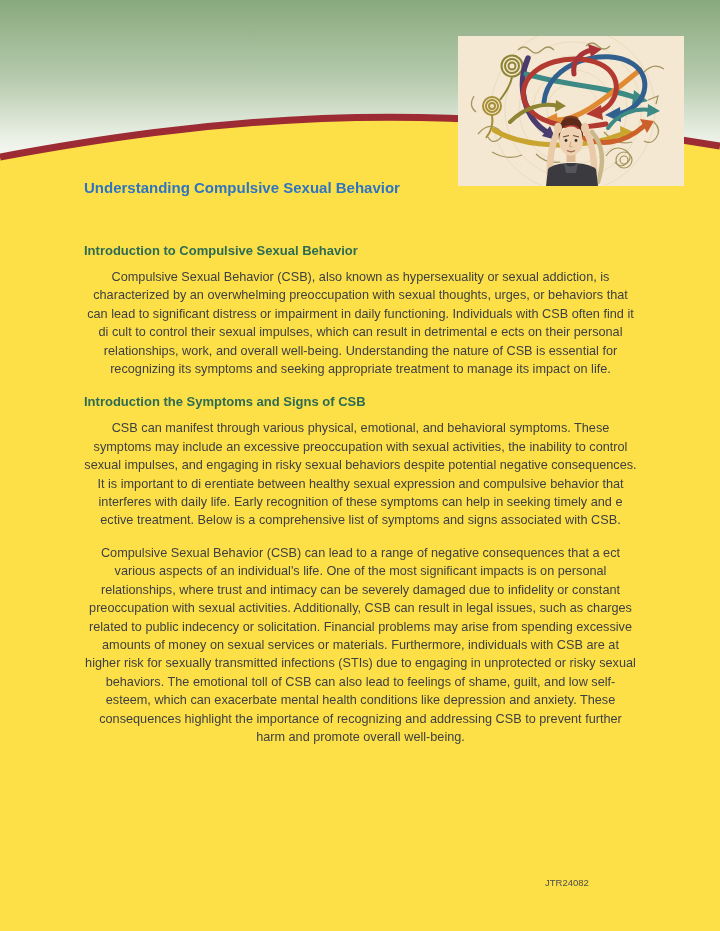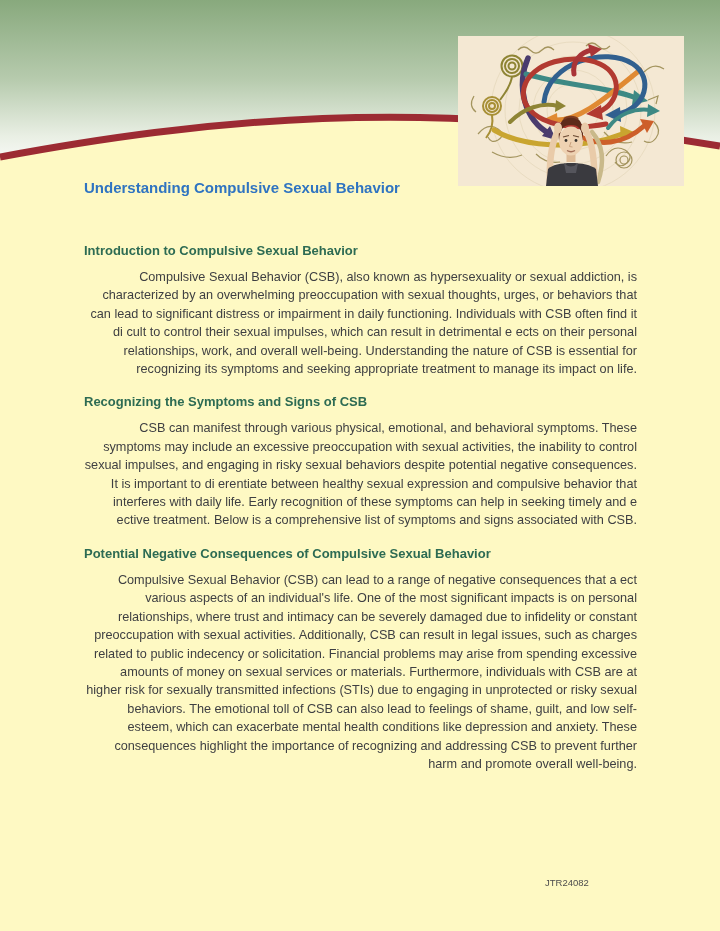--- a/index.html
+++ b/index.html
@@ -1,31 +1,31 @@
 <!DOCTYPE html>
 <html><head>
 <meta charset="utf-8">
 <style>
   html,body{margin:0;padding:0;background:#ffffff;}
   .page{
-    position:relative;width:720px;height:931px;background:#fef9c3;overflow:hidden;
+    position:relative;width:720px;height:931px;background:#fde047;overflow:hidden;
     font-family:"Liberation Sans",sans-serif;
   }
   .header-band{position:absolute;top:0;left:0;display:block;}
   .illustration{position:absolute;left:458px;top:36px;display:block;}
   .content{position:absolute;left:84px;top:179px;width:553px;}
   .doc-title{
     font-size:15px;font-weight:bold;color:#2f74c1;margin:0 0 46px 0;line-height:18px;
   }
   .section h2{
     font-size:13px;font-weight:bold;color:#2d6b53;margin:16px 0 9px 0;line-height:16px;
   }
   .section p{
     font-size:12.7px;line-height:18.4px;color:#3e3f42;margin:0 0 14px 0;
-    text-align:right;
+    text-align:center;
   }
   .footer-copy{
     position:absolute;left:123px;top:877px;font-size:9.5px;color:#4d4d4d;line-height:11px;
   }
   .footer-code{
     position:absolute;left:545px;top:877px;font-size:9.5px;color:#4d4d4d;line-height:11px;text-align:right;
   }
 </style>
 </head>
 <body>
@@ -132,25 +132,24 @@
 
   <main class="content">
     <h1 class="doc-title">Understanding Compulsive Sexual Behavior</h1>
 
     <section class="section">
       <h2>Introduction to Compulsive Sexual Behavior</h2>
       <p>Compulsive Sexual Behavior (CSB), also known as hypersexuality or sexual addiction, is characterized by an overwhelming preoccupation with sexual thoughts, urges, or behaviors that can lead to significant distress or impairment in daily functioning. Individuals with CSB often find it di cult to control their sexual impulses, which can result in detrimental e ects on their personal relationships, work, and overall well-being. Understanding the nature of CSB is essential for recognizing its symptoms and seeking appropriate treatment to manage its impact on life.</p>
     </section>
 
     <section class="section">
-      <h2>Recognizing the Symptoms and Signs of CSB</h2>
+      <h2>Introduction the Symptoms and Signs of CSB</h2>
       <p>CSB can manifest through various physical, emotional, and behavioral symptoms. These symptoms may include an excessive preoccupation with sexual activities, the inability to control sexual impulses, and engaging in risky sexual behaviors despite potential negative consequences. It is important to di erentiate between healthy sexual expression and compulsive behavior that interferes with daily life. Early recognition of these symptoms can help in seeking timely and e ective treatment. Below is a comprehensive list of symptoms and signs associated with CSB.</p>
     </section>
 
     <section class="section">
-      <h2>Potential Negative Consequences of Compulsive Sexual Behavior</h2>
       <p>Compulsive Sexual Behavior (CSB) can lead to a range of negative consequences that a ect various aspects of an individual's life. One of the most significant impacts is on personal relationships, where trust and intimacy can be severely damaged due to infidelity or constant preoccupation with sexual activities. Additionally, CSB can result in legal issues, such as charges related to public indecency or solicitation. Financial problems may arise from spending excessive amounts of money on sexual services or materials. Furthermore, individuals with CSB are at higher risk for sexually transmitted infections (STIs) due to engaging in unprotected or risky sexual behaviors. The emotional toll of CSB can also lead to feelings of shame, guilt, and low self-esteem, which can exacerbate mental health conditions like depression and anxiety. These consequences highlight the importance of recognizing and addressing CSB to prevent further harm and promote overall well-being.</p>
     </section>
   </main>
 
   <span class="footer-code">JTR24082</span>
 
 </div>
 
 </body></html>

